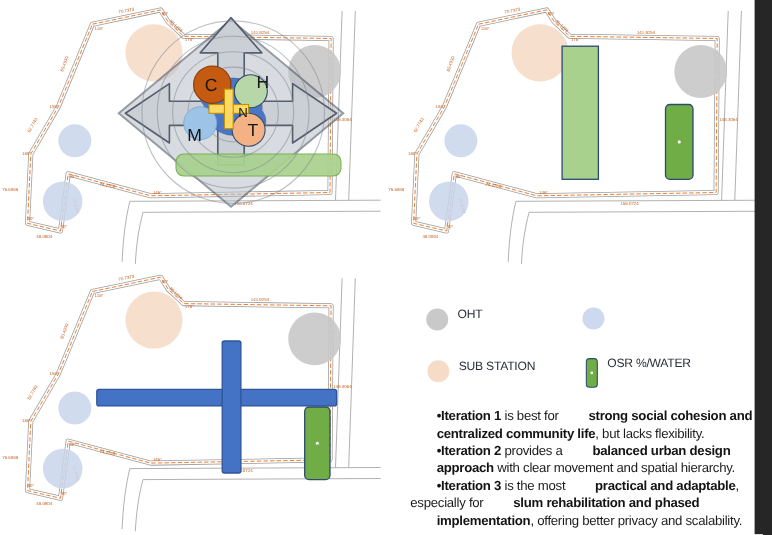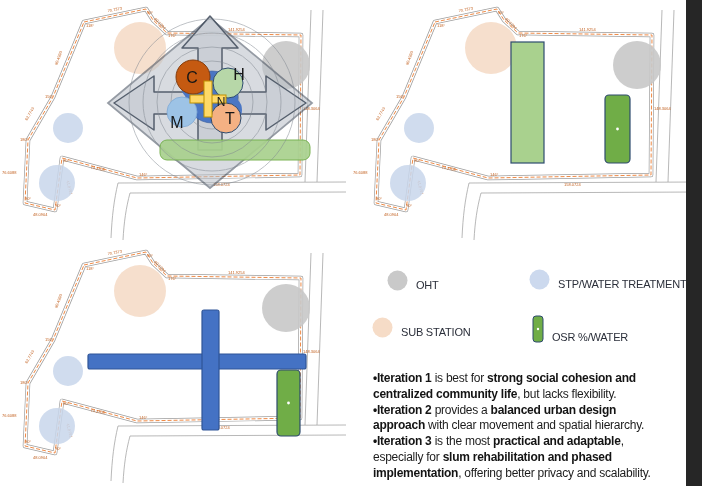--- a/index.html
+++ b/index.html
@@ -3,25 +3,25 @@
 <meta charset="utf-8">
 <style>
   html,body{margin:0;padding:0;background:#fff;}
   .slide{position:relative;width:702px;height:486px;background:#ffffff;overflow:hidden;
          font-family:"Liberation Sans",sans-serif;}
   svg.diag{position:absolute;}
   .edge-bar{position:absolute;top:0;right:0;width:16px;height:486px;background:#262626;z-index:20;}
   .dim{font-size:4px;fill:#c2601f;font-family:"Liberation Sans",sans-serif;}
   .marker{font-size:16px;fill:#161616;text-anchor:middle;font-family:"Liberation Sans",sans-serif;}
   .marker-n{font-size:12px;fill:#161616;text-anchor:middle;font-family:"Liberation Sans",sans-serif;}
-  .legend-item{position:absolute;display:flex;align-items:flex-end;gap:8px;}
+  .legend-item{position:absolute;display:flex;align-items:flex-start;gap:8px;margin-top:10px;}
   .legend-item span{font-size:11px;letter-spacing:-0.2px;color:#2b2f3a;font-weight:500;white-space:nowrap;}
   .analysis{position:absolute;left:373px;top:371px;width:312px;
             font-size:12px;line-height:15.8px;letter-spacing:-0.25px;color:#1c1c1c;white-space:nowrap;}
-  .analysis b{font-weight:bold;color:#141414;}
+  .analysis b{font-weight:bold;color:#141414;margin-left:24px;}
 </style>
 </head>
 <body>
 
 <div class="slide">
 
   <svg width="0" height="0" style="position:absolute" aria-hidden="true">
     <defs>
       <g id="site-base">
 
@@ -129,23 +129,22 @@
     <div class="legend-item" style="left:387px;top:270px">
       <svg width="21" height="21">
         <circle cx="10.5" cy="10.5" r="10" fill="#c9c9c9"></circle>
       </svg>
       <span>OHT</span>
     </div>
     <div class="legend-item" style="left:529px;top:269px">
       <svg width="21" height="21">
         <circle cx="10.5" cy="10.5" r="10" fill="#ccd9ee"></circle>
       </svg>
-      <span>STP/WATER TREATMENT</span>
     </div>
-    <div class="legend-item" style="left:372px;top:317px">
+    <div class="legend-item" style="left:388px;top:317px">
       <svg width="21" height="21">
         <circle cx="10.5" cy="10.5" r="10" fill="#f6dcc7"></circle>
       </svg>
       <span>SUB STATION</span>
     </div>
     <div class="legend-item" style="left:532px;top:315px">
       <svg width="12" height="28">
         <rect x="1" y="1" width="10" height="26" rx="3" stroke="#2e4b6e" stroke-width="1" fill="#70ad47"></rect>
         <circle cx="6" cy="14" r="1.2" fill="#ffffff"></circle>
       </svg>

